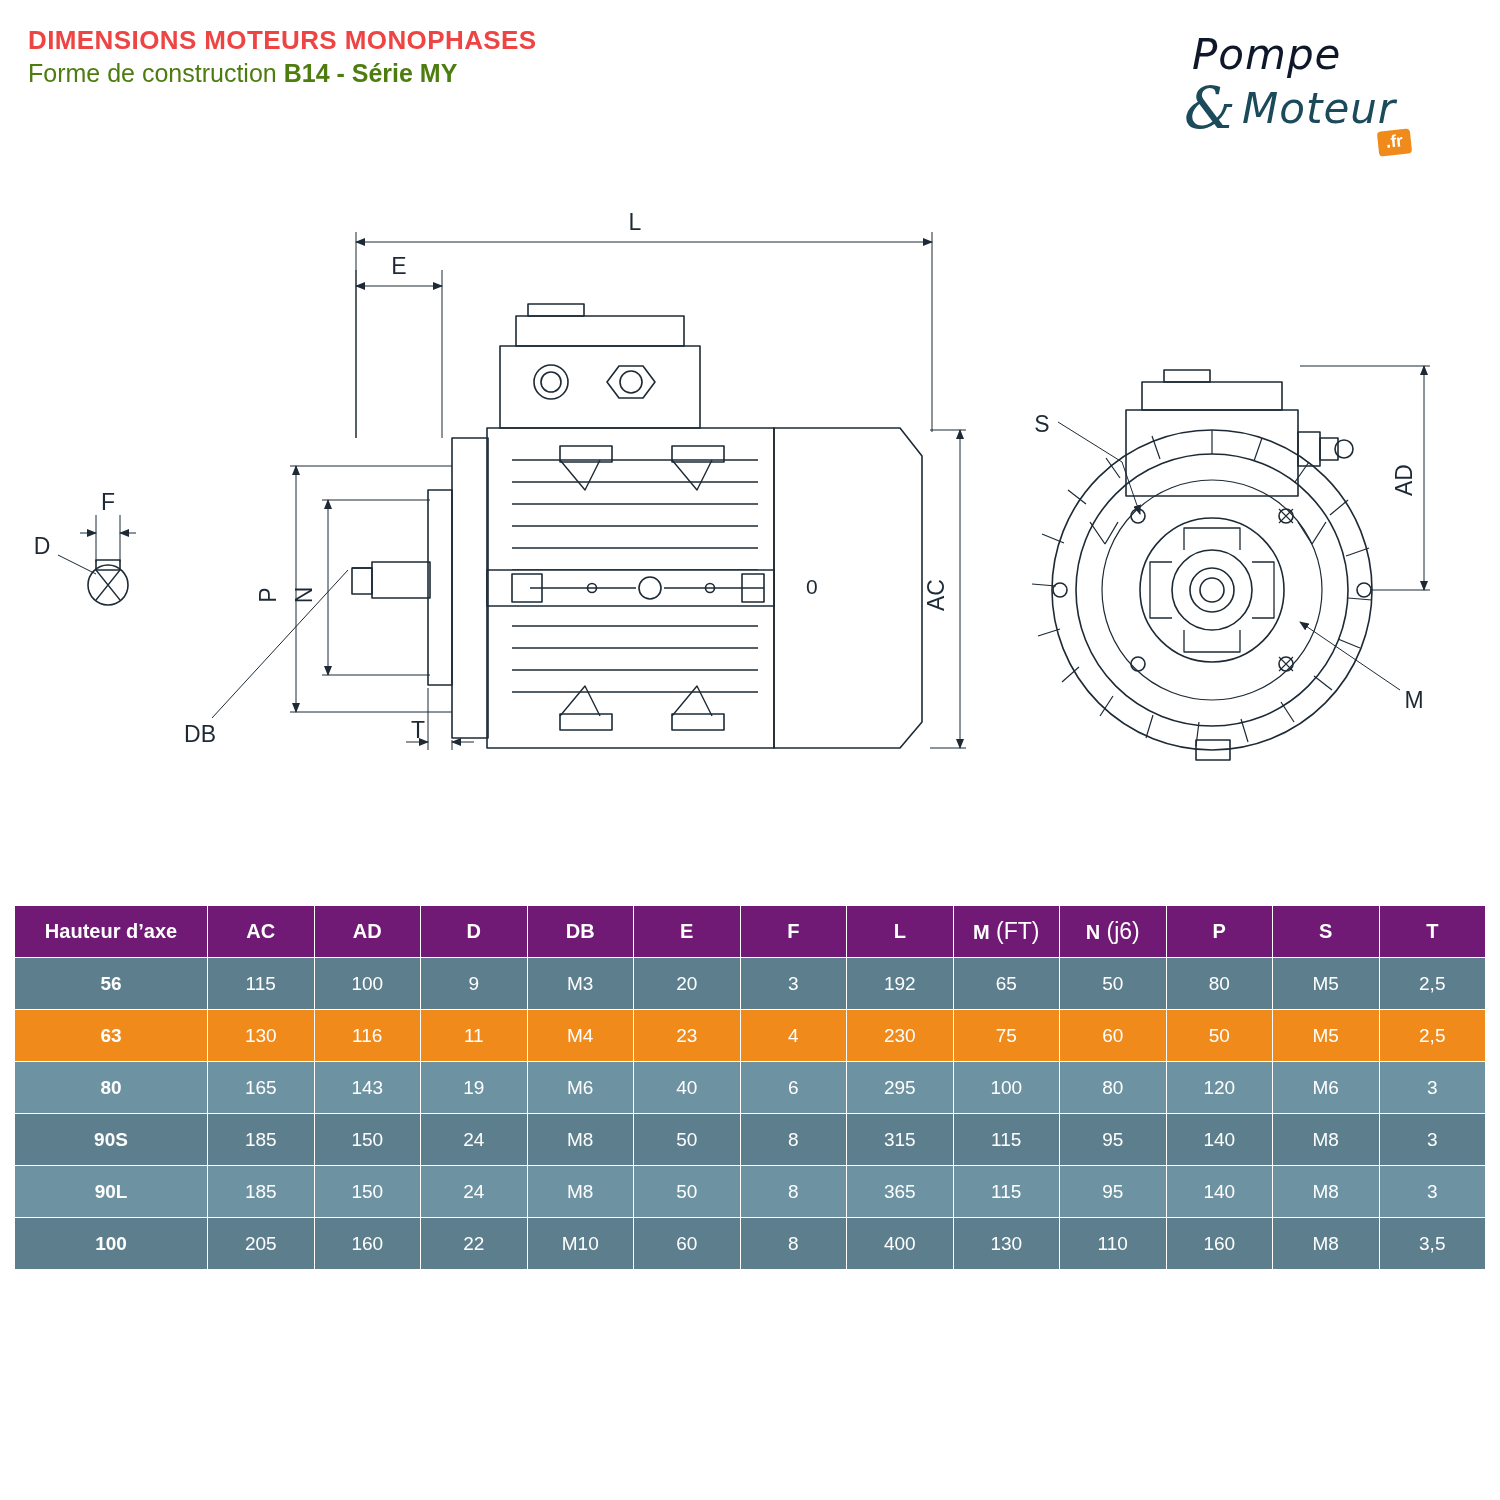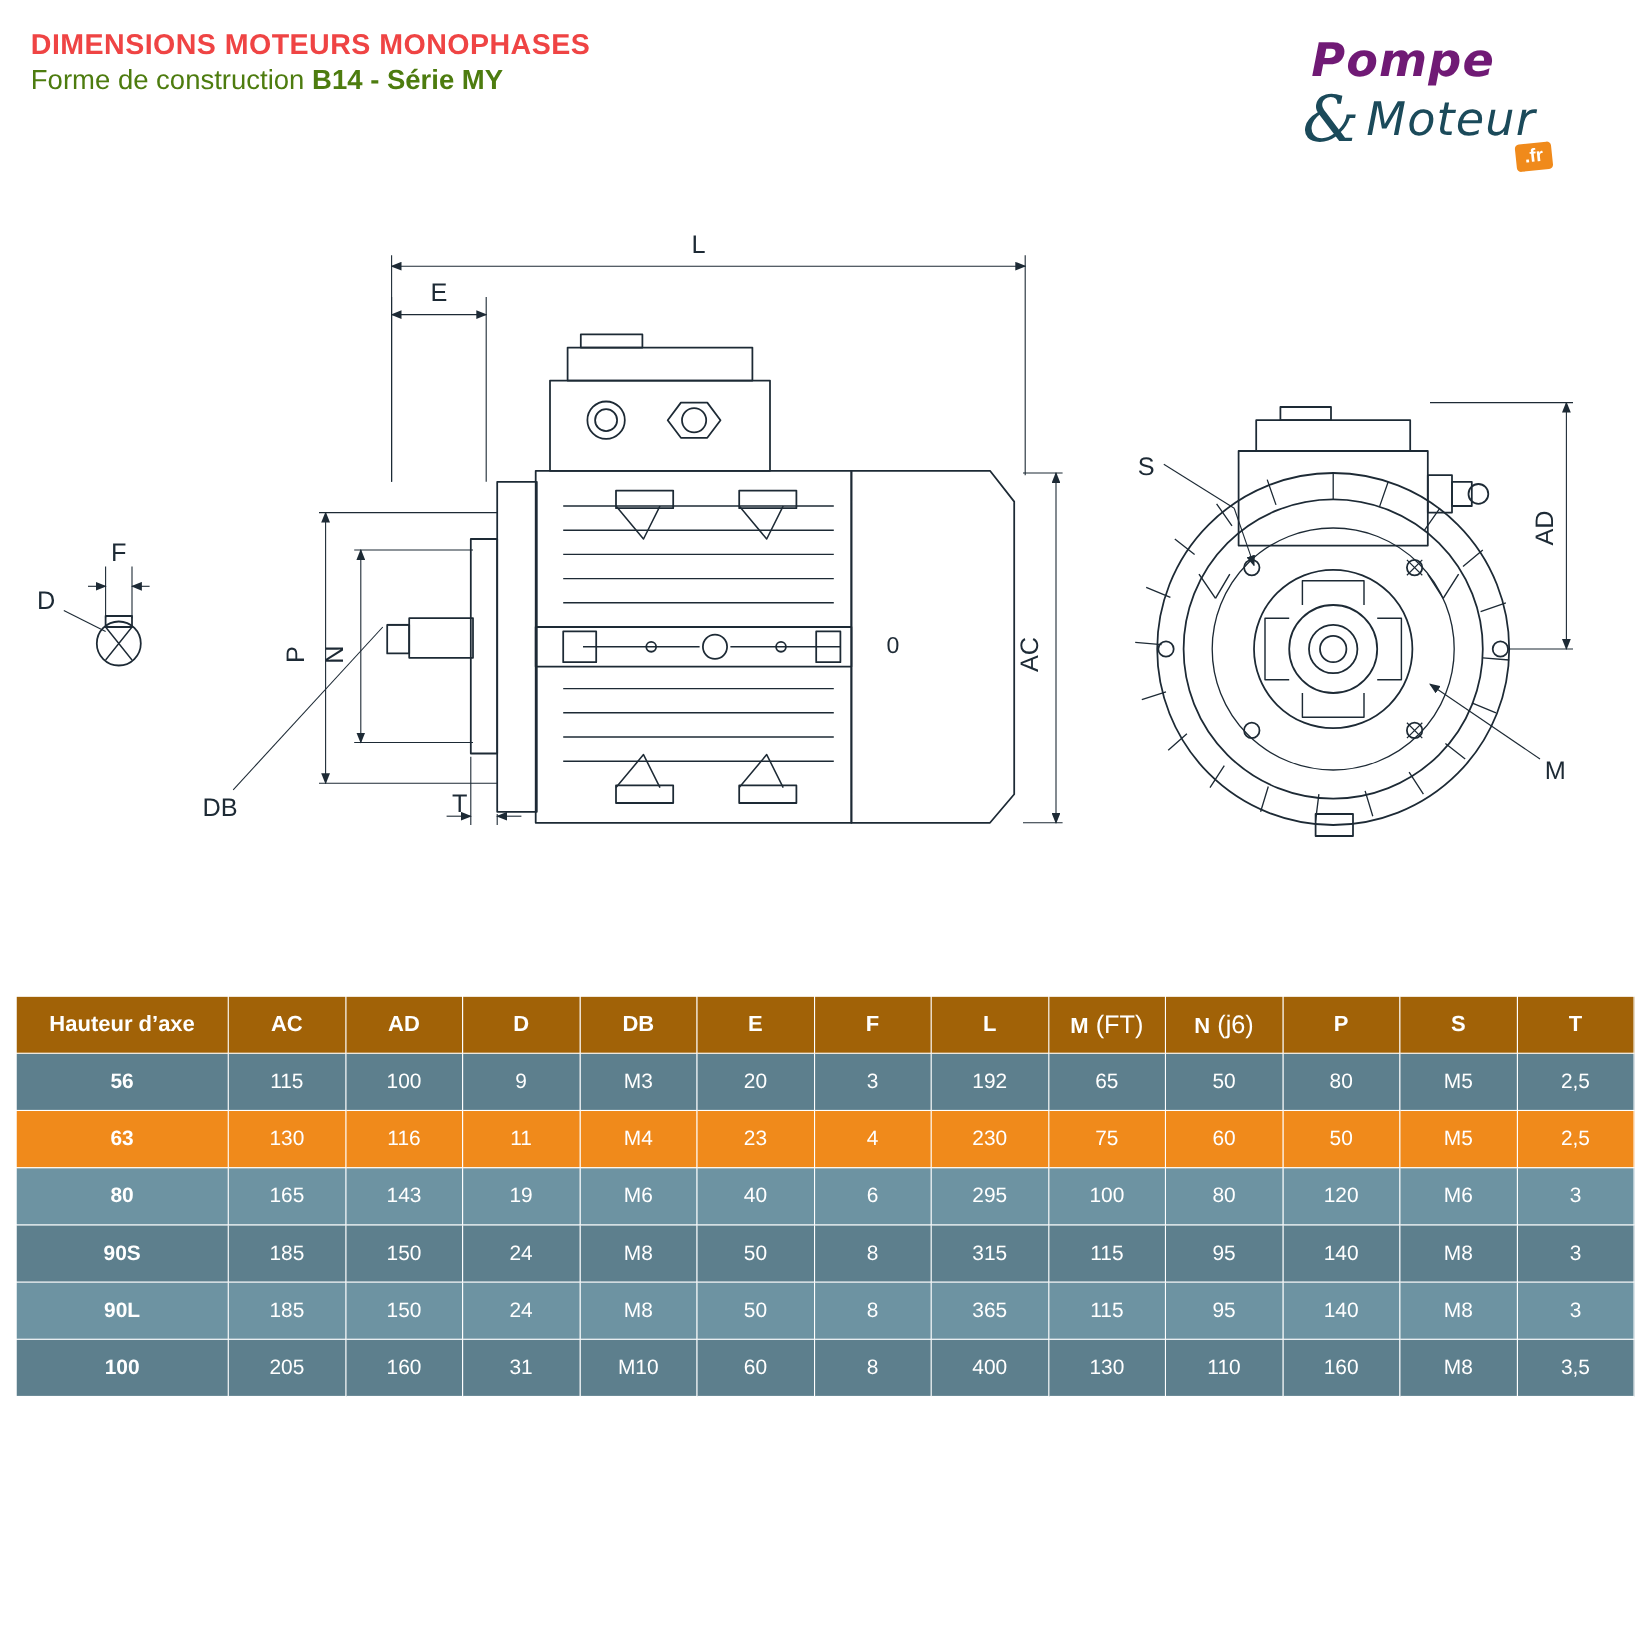--- a/index.html
+++ b/index.html
@@ -11,38 +11,38 @@
     position:relative;
     overflow:hidden;
   }
   
   #header{position:absolute;left:28px;top:26px;}
   #title{font-size:26px;font-weight:bold;letter-spacing:0.4px;color:#ef4444;line-height:1.1;}
   #subtitle{font-size:25px;color:#4d7c0f;margin-top:4px;}
   #subtitle b{font-weight:bold;}
   
   #logo{position:absolute;right:38px;top:22px;width:280px;height:130px;}
-  .logo-l1{position:absolute;left:10px;top:8px;font-size:42px;color:#701a75;font-family:"DejaVu Sans", sans-serif;font-style:italic;letter-spacing:1px;font-weight:bold;}
+  .logo-l1{position:absolute;left:10px;top:8px;font-size:42px;color:#0f172a;font-family:"DejaVu Sans", sans-serif;font-style:italic;letter-spacing:1px;}
   .logo-amp{position:absolute;left:2px;top:52px;font-size:58px;color:#1b4a5a;font-family:"DejaVu Serif", serif;font-style:italic;}
   .logo-l2{position:absolute;left:60px;top:62px;font-size:42px;color:#1b4a5a;font-family:"DejaVu Sans", sans-serif;font-style:italic;letter-spacing:1px;}
   .logo-fr{position:absolute;left:196px;top:108px;background:#f08a1b;color:#fff;font-size:17px;padding:2px 8px 3px;border-radius:4px;transform:rotate(-6deg);font-weight:bold;}
   
   #drawing{position:absolute;left:0;top:170px;width:1500px;height:700px;}
   
   #table-wrap{position:absolute;left:14px;top:905px;width:1472px;}
   table{border-collapse:collapse;width:1472px;table-layout:fixed;}
   th,td{
     text-align:center;
     font-size:19px;
     height:49px;
     color:#ffffff;
     border:1px solid #ffffff;
     font-weight:normal;
   }
-  thead th{background:#a16207;font-weight:bold;font-size:20px;}
+  thead th{background:#701a75;font-weight:bold;font-size:20px;}
   thead th small{font-weight:normal;font-size:23px;}
   tbody tr td:first-child{font-weight:bold;margin-top:11px;}
   .row-a td{background:#5d7f8d;}
   .row-b td{background:#6d93a2;}
   .row-hl td{background:#f08a1b;}
   .col-name{width:190px;}
 </style>
 </head>
 <body>
 
@@ -320,21 +320,21 @@
           <td>115</td>
           <td>95</td>
           <td>140</td>
           <td>M8</td>
           <td>3</td>
         </tr>
         <tr class="row-a">
           <td class="col-name">100</td>
           <td>205</td>
           <td>160</td>
-          <td>31</td>
+          <td>22</td>
           <td>M10</td>
           <td>60</td>
           <td>8</td>
           <td>400</td>
           <td>130</td>
           <td>110</td>
           <td>160</td>
           <td>M8</td>
           <td>3,5</td>
         </tr>

